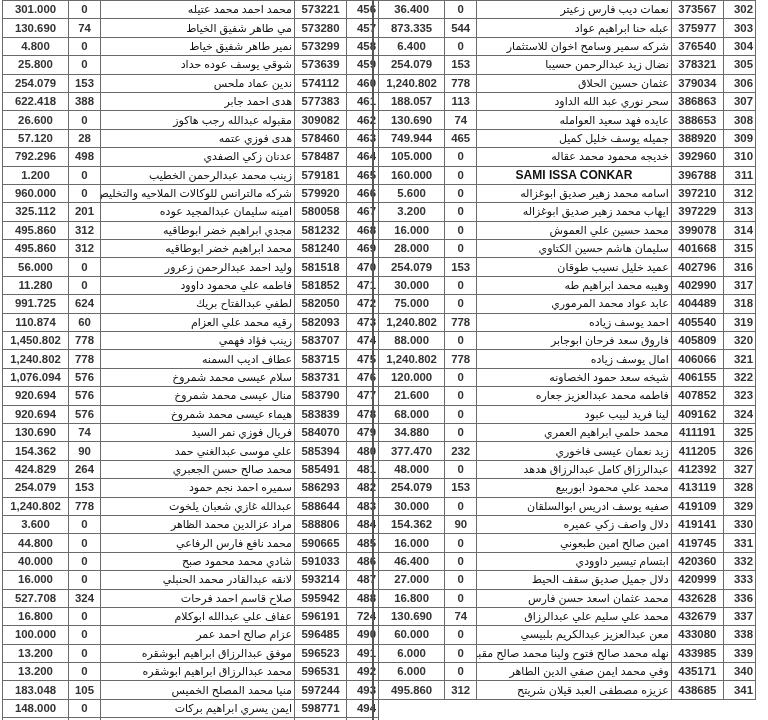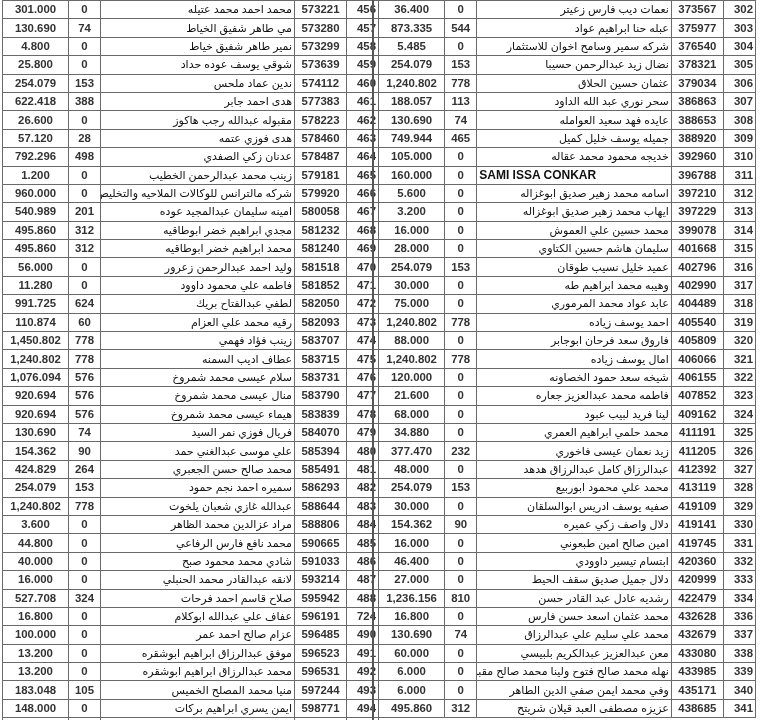--- a/index.html
+++ b/index.html
@@ -9,21 +9,21 @@
   .page.left { left: 0; }
   .page.right { left: 372px; border-left: 2px solid #555; box-sizing: border-box; }
   table { border-collapse: collapse; table-layout: fixed; }
   .page.left table { margin-left: 2px; width: 376px; }
   .page.right table { margin-left: 4px; width: 378px; }
   td { border: 1px solid #6a6a6a; height: 17.4px; padding: 0 2px; font-size: 11.4px;
        font-weight: bold; line-height: 17px; white-space: nowrap; overflow: hidden; }
   td.amt { text-align: center; color: #333; }
   td.cnt { text-align: center; color: #333; }
   td.name { text-align: right; direction: rtl; font-weight: normal; font-size: 11px; color: #111; }
-  td.name.latin { text-align: left; direction: ltr; font-weight: bold; font-size: 12px; }
+  td.name.latin { text-align: center; direction: ltr; font-weight: bold; font-size: 12px; }
   td.acct { text-align: center; color: #333; }
   td.seq { text-align: right; color: #333; }
   col.c-amt { width: 66px; }
   col.c-cnt { width: 32px; }
   col.c-name { width: 194px; }
   col.c-acct { width: 52px; }
   col.c-seq { width: 32px; }
 </style>
 </head>
 <body>
@@ -77,21 +77,21 @@
           <td class="amt">622.418</td>
           <td class="cnt">388</td>
           <td class="name">هدى احمد جابر</td>
           <td class="acct">577383</td>
           <td class="seq">461</td>
         </tr>
         <tr>
           <td class="amt">26.600</td>
           <td class="cnt">0</td>
           <td class="name">مقبوله عبدالله رجب هاكوز</td>
-          <td class="acct">578223</td>
+          <td class="acct">309082</td>
           <td class="seq">462</td>
         </tr>
         <tr>
           <td class="amt">57.120</td>
           <td class="cnt">28</td>
           <td class="name">هدى فوزي عتمه</td>
           <td class="acct">578460</td>
           <td class="seq">463</td>
         </tr>
         <tr>
@@ -109,21 +109,21 @@
           <td class="seq">465</td>
         </tr>
         <tr>
           <td class="amt">960.000</td>
           <td class="cnt">0</td>
           <td class="name">شركه مالترانس للوكالات الملاحيه والتخليص</td>
           <td class="acct">579920</td>
           <td class="seq">466</td>
         </tr>
         <tr>
-          <td class="amt">540.989</td>
+          <td class="amt">325.112</td>
           <td class="cnt">201</td>
           <td class="name">امينه سليمان عبدالمجيد عوده</td>
           <td class="acct">580058</td>
           <td class="seq">467</td>
         </tr>
         <tr>
           <td class="amt">495.860</td>
           <td class="cnt">312</td>
           <td class="name">مجدي ابراهيم خضر ابوطاقيه</td>
           <td class="acct">581232</td>
@@ -340,21 +340,21 @@
           <td class="seq">302</td>
         </tr>
         <tr>
           <td class="amt">873.335</td>
           <td class="cnt">544</td>
           <td class="name">عبله حنا ابراهيم عواد</td>
           <td class="acct">375977</td>
           <td class="seq">303</td>
         </tr>
         <tr>
-          <td class="amt">5.485</td>
+          <td class="amt">6.400</td>
           <td class="cnt">0</td>
           <td class="name">شركه سمير وسامح اخوان للاستثمار</td>
           <td class="acct">376540</td>
           <td class="seq">304</td>
         </tr>
         <tr>
           <td class="amt">254.079</td>
           <td class="cnt">153</td>
           <td class="name">نضال زيد عبدالرحمن حسيبا</td>
           <td class="acct">378321</td>
@@ -550,27 +550,20 @@
           <td class="seq">332</td>
         </tr>
         <tr>
           <td class="amt">27.000</td>
           <td class="cnt">0</td>
           <td class="name">دلال جميل صديق سقف الحيط</td>
           <td class="acct">420999</td>
           <td class="seq">333</td>
         </tr>
         <tr>
-          <td class="amt">1,236.156</td>
-          <td class="cnt">810</td>
-          <td class="name">رشديه عادل عبد القادر حسن</td>
-          <td class="acct">422479</td>
-          <td class="seq">334</td>
-        </tr>
-        <tr>
           <td class="amt">16.800</td>
           <td class="cnt">0</td>
           <td class="name">محمد عثمان اسعد حسن فارس</td>
           <td class="acct">432628</td>
           <td class="seq">336</td>
         </tr>
         <tr>
           <td class="amt">130.690</td>
           <td class="cnt">74</td>
           <td class="name">محمد علي سليم علي عبدالرزاق</td>

